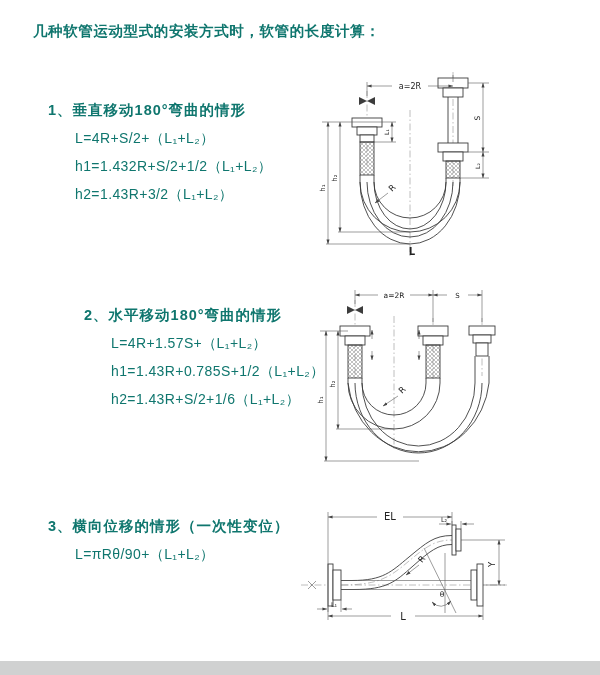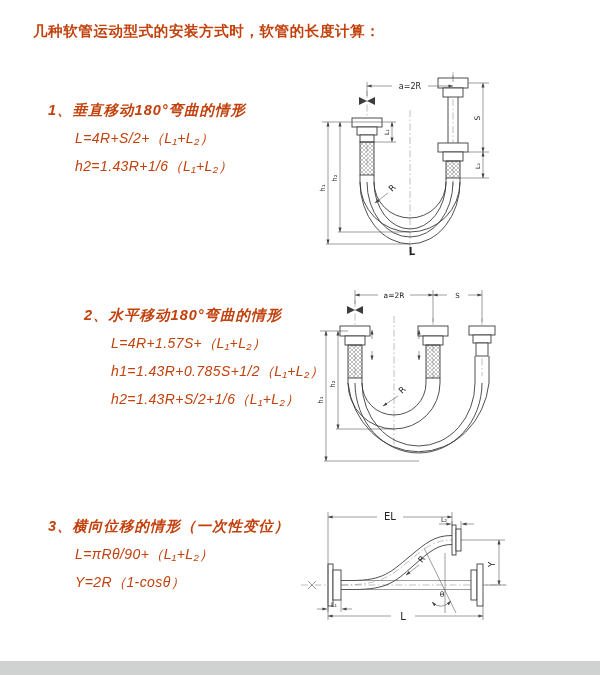--- a/index.html
+++ b/index.html
@@ -1,19 +1,19 @@
 <!DOCTYPE html>
 <html><head>
 <meta charset="utf-8">
 <style>
   html,body{margin:0;padding:0;background:#ffffff;}
   .page{position:relative;width:600px;height:675px;background:#fff;overflow:hidden;
-        font-family:"Liberation Sans","DejaVu Sans",sans-serif;color:#c2410c;}
+        font-family:"Liberation Sans","DejaVu Sans",sans-serif;color:#0f766e;}
   .doc-title{position:absolute;left:33px;top:22px;font-size:14.5px;font-weight:bold;letter-spacing:0.6px;}
-  .sec{position:absolute;left:48px;width:265px;font-style:italic;}
+  .sec{position:absolute;left:48px;width:265px;}
   #s1{top:101px;} #s2{top:306px;margin-left:36px;} #s3{top:517px;}
   .heading{font-size:14.5px;font-weight:bold;letter-spacing:1px;line-height:18px;}
   .formula{font-size:14px;margin:11px 0 0 27px;letter-spacing:0.4px;line-height:17px;white-space:nowrap;}
   svg.diag{position:absolute;}
   #d1{left:308px;top:70px;} #d2{left:308px;top:278px;} #d3{left:293px;top:498px;}
   .ln{stroke:#3c3c3c;stroke-width:0.9;fill:none;}
   .lt{stroke:#5a5a5a;stroke-width:0.6;fill:none;}
   .cl{stroke:#8a8a8a;stroke-width:0.55;fill:none;stroke-dasharray:7 2.5 1.5 2.5;}
   .fit{fill:#ffffff;stroke:#3c3c3c;stroke-width:0.9;}
   .braid{stroke:#3c3c3c;stroke-width:0.9;}
@@ -23,21 +23,22 @@
 </head>
 <body>
 
 <div class="page">
 
   <div class="doc-title">几种软管运动型式的安装方式时，软管的长度计算：</div>
 
   <div class="sec" id="s1">
     <div class="heading">1、垂直移动180°弯曲的情形</div>
     <div class="formula">L=4R+S/2+（L₁+L₂）</div>
-    <div class="formula">h2=1.43R+1/6（L₁+L₂）</div>
+    <div class="formula">h1=1.432R+S/2+1/2（L₁+L₂）</div>
+    <div class="formula">h2=1.43R+3/2（L₁+L₂）</div>
   </div>
 
   <svg class="diag" id="d1" width="290" height="192" viewBox="0 0 290 192">
     <defs>
       <marker id="ar1" viewBox="0 0 10 10" refX="9.5" refY="5" markerWidth="8" markerHeight="8" orient="auto-start-reverse">
         <path d="M0,1.8 L10,5 L0,8.2 Z" fill="#444"></path>
       </marker>
       <pattern id="hz1" width="4" height="4" patternUnits="userSpaceOnUse">
         <path d="M0,4 L4,0 M0,0 L4,4" stroke="#777" stroke-width="0.45"></path>
       </pattern>
@@ -195,21 +196,20 @@
 
     <g>
       <path class="lt" d="M90,118 L75,128" marker-end="url(#ar2)"></path>
       <text transform="translate(96,114) rotate(-45)" text-anchor="middle" font-size="8.5">R</text>
     </g>
   </svg>
 
   <div class="sec" id="s3">
     <div class="heading">3、横向位移的情形（一次性变位）</div>
     <div class="formula">L=πRθ/90+（L₁+L₂）</div>
-    <div class="formula">Y=2R（1-cosθ）</div>
   </div>
 
   <svg class="diag" id="d3" width="307" height="147" viewBox="0 0 307 147">
     <defs>
       <marker id="ar3" viewBox="0 0 10 10" refX="9.5" refY="5" markerWidth="8" markerHeight="8" orient="auto-start-reverse">
         <path d="M0,1.8 L10,5 L0,8.2 Z" fill="#444"></path>
       </marker>
     </defs>
 
     <g>

